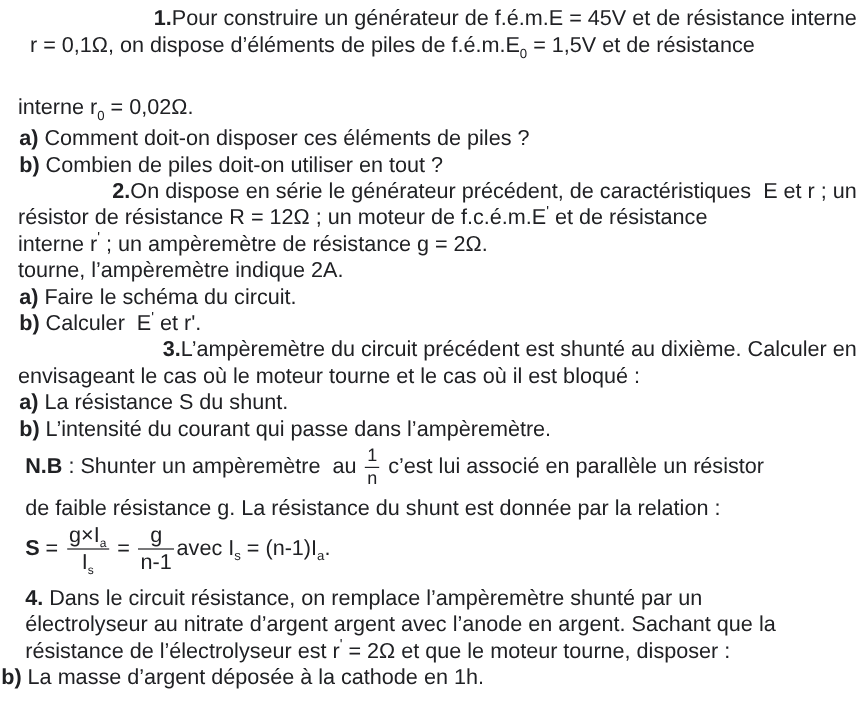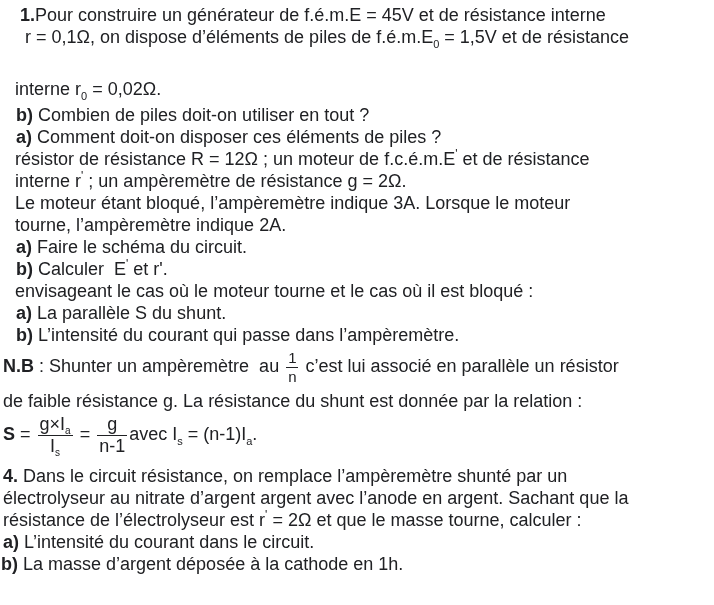--- a/index.html
+++ b/index.html
@@ -6,24 +6,24 @@
   body{
     width:714px;height:605px;overflow:hidden;
     background:#ffffff;
     font-family:"Liberation Sans","DejaVu Sans",sans-serif;
     font-size:18px;line-height:22px;color:#202124;
   }
   .doc{padding-top:4px;}
   .line{height:22px;white-space:pre;}
   .line-tall{white-space:pre;}
   b{font-weight:bold;}
-  .ml10{margin-left:20px;}
+  .ml10{margin-left:0;text-align:right;}
   .ml15{margin-left:15px;}
   .ml16{margin-left:16px;}
-  .ml7{margin-left:3px;}
+  .ml7{margin-left:21px;}
   .ml13{margin-left:1px;}
   .mb5{margin-bottom:5px;margin-left:25px;}
   .mb4{margin-bottom:4px;margin-top:30px;}
   .sb{font-size:11px;line-height:0;position:relative;top:5px;}
   .sp{font-size:12px;line-height:0;position:relative;top:-7px;}
   .frac{display:inline-block;vertical-align:middle;text-align:center;margin:0 2px;white-space:normal;}
   .frac .fnum{display:block;line-height:19px;padding:0 2px 1px;}
   .frac .fden{display:block;line-height:19px;border-top:1.6px solid #202124;padding:1px 2px 0;}
   .frac-sm{font-size:15px;}
   .frac-sm .fnum,.frac-sm .fden{line-height:16px;}
@@ -32,38 +32,38 @@
   .formula-line{margin-top:3px;margin-bottom:9px;}
 </style>
 </head>
 <body>
 
 <div class="doc">
 
   <div class="line ml10"><b>1.</b><span>Pour construire un générateur de f.é.m.E = 45V et de résistance interne</span></div>
   <div class="line ml15 mb5"><span>r = 0,1Ω, on dispose d’éléments de piles de f.é.m.E</span><span class="sb">0</span><span> = 1,5V et de résistance</span></div>
   <div class="line ml15 mb4"><span>interne r</span><span class="sb">0</span><span> = 0,02Ω.</span></div>
+  <div class="line ml16"><b>a)</b><span> Comment doit-on disposer ces éléments de piles ?</span></div>
   <div class="line ml16"><b>b)</b><span> Combien de piles doit-on utiliser en tout ?</span></div>
-  <div class="line ml16"><b>a)</b><span> Comment doit-on disposer ces éléments de piles ?</span></div>
 
+  <div class="line ml10"><b>2.</b><span>On dispose en série le générateur précédent, de caractéristiques  E et r ; un</span></div>
   <div class="line ml15"><span>résistor de résistance R = 12Ω ; un moteur de f.c.é.m.E</span><span class="sp">'</span><span> et de résistance</span></div>
   <div class="line ml15"><span>interne r</span><span class="sp">'</span><span> ; un ampèremètre de résistance g = 2Ω.</span></div>
-  <div class="line ml15"><span>Le moteur étant bloqué, l’ampèremètre indique 3A. Lorsque le moteur</span></div>
   <div class="line ml15"><span>tourne, l’ampèremètre indique 2A.</span></div>
   <div class="line ml16"><b>a)</b><span> Faire le schéma du circuit.</span></div>
   <div class="line ml16"><b>b)</b><span> Calculer  E</span><span class="sp">'</span><span> et r'.</span></div>
 
+  <div class="line ml10"><b>3.</b><span>L’ampèremètre du circuit précédent est shunté au dixième. Calculer en</span></div>
   <div class="line ml15"><span>envisageant le cas où le moteur tourne et le cas où il est bloqué :</span></div>
-  <div class="line ml16"><b>a)</b><span> La parallèle S du shunt.</span></div>
+  <div class="line ml16"><b>a)</b><span> La résistance S du shunt.</span></div>
   <div class="line ml16"><b>b)</b><span> L’intensité du courant qui passe dans l’ampèremètre.</span></div>
 
   <div class="line-tall ml7 nb-line"><b>N.B</b><span> : Shunter un ampèremètre  au </span><span class="frac frac-sm"><span class="fnum">1</span><span class="fden">n</span></span><span> c’est lui associé en parallèle un résistor</span></div>
   <div class="line ml7"><span>de faible résistance g. La résistance du shunt est donnée par la relation :</span></div>
 
   <div class="line-tall ml7 formula-line"><b>S</b><span> = </span><span class="frac"><span class="fnum"><span>g×I</span><span class="fsub">a</span></span><span class="fden"><span>I</span><span class="fsub">s</span></span></span><span> = </span><span class="frac"><span class="fnum">g</span><span class="fden">n-1</span></span><span>avec I</span><span class="sb">s</span><span> = (n-1)I</span><span class="sb">a</span><span>.</span></div>
 
   <div class="line ml7"><b>4.</b><span> Dans le circuit résistance, on remplace l’ampèremètre shunté par un</span></div>
   <div class="line ml7"><span>électrolyseur au nitrate d’argent argent avec l’anode en argent. Sachant que la</span></div>
-  <div class="line ml7"><span>résistance de l’électrolyseur est r</span><span class="sp">'</span><span> = 2Ω et que le masse tourne, calculer :</span></div>
-  <div class="line ml7"><b>a)</b><span> L’intensité du courant dans le circuit.</span></div>
+  <div class="line ml7"><span>résistance de l’électrolyseur est r</span><span class="sp">'</span><span> = 2Ω et que le moteur tourne, disposer :</span></div>
   <div class="line ml13"><b>b)</b><span> La masse d’argent déposée à la cathode en 1h.</span></div>
 
 </div>
 
 </body></html>

